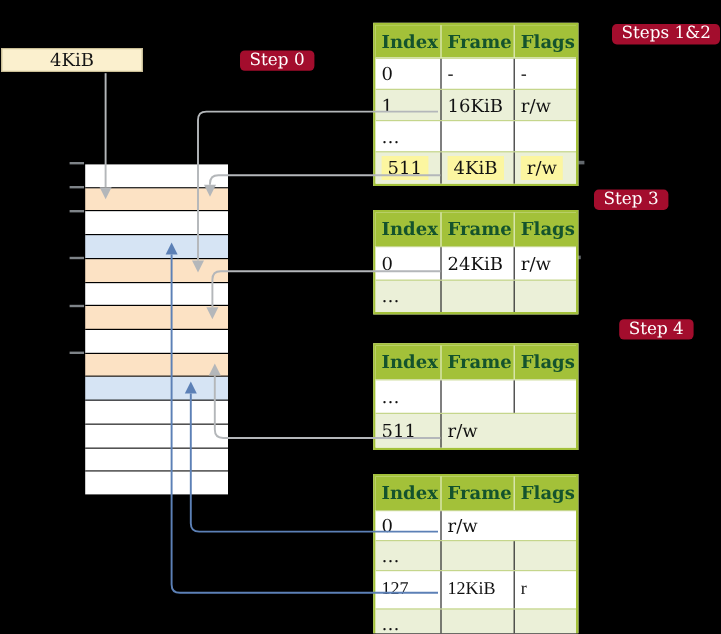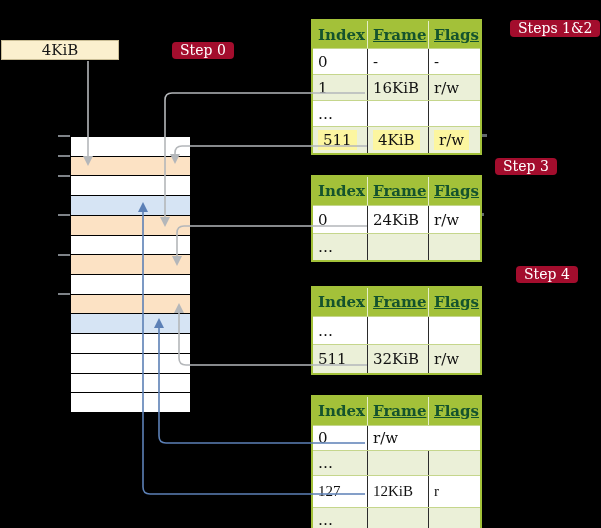--- a/index.html
+++ b/index.html
@@ -39,38 +39,38 @@
   .pt-row { display:flex; box-sizing:border-box; }
   .pt-cell {
     box-sizing:border-box; padding-left:5px; display:flex; align-items:center;
     font-size:15px; color:#111; overflow:hidden; white-space:nowrap;
   }
   .pt-cell.c0 { width:54px; }
   .pt-cell.c1 { width:61px; border-left:1px solid #2b2b2b; }
   .pt-cell.c2 { flex:1;     border-left:1px solid #2b2b2b; }
   .pt-head { background:#a3c139; }
   .pt-head .pt-cell { color:#14532d; font-weight:bold; }
-  .pt-head .pt-cell.c1, .pt-head .pt-cell.c2 { border-left:1px solid #e4eec6;text-decoration:underline; }
+  .pt-head .pt-cell.c1, .pt-head .pt-cell.c2 { border-left:1px solid #e4eec6; }
   .pt-body-row { border-top:1px solid #c5d68c; }
   .pt-body-row.white { background:#ffffff; }
   .pt-body-row.green { background:#ebf0d8; }
   .hl { background:#fcf6a0; padding:1px 5px; display:inline-block; }
   
   .overlay { position:absolute; left:0; top:0; z-index:5; pointer-events:none; }
 </style>
 </head>
 <body>
 
 <div class="canvas">
 
   <div class="frame-box">
     <span>4KiB</span>
   </div>
 
-  <div class="step-label" style="left:172px; top:42px;">Step 0</div>
+  <div class="step-label" style="left:200px; top:42px;">Step 0</div>
   <div class="step-label" style="left:510px; top:20px;">Steps 1&amp;2</div>
   <div class="step-label" style="left:495px; top:158px;">Step 3</div>
   <div class="step-label" style="left:516px; top:266px;">Step 4</div>
 
   <div class="mem" id="mem-col">
       <div class="mem-row white"></div>
       <div class="mem-row peach"></div>
       <div class="mem-row white"></div>
       <div class="mem-row blue"></div>
       <div class="mem-row peach"></div>
@@ -149,21 +149,20 @@
           <div class="pt-cell c1">Frame</div>
           <div class="pt-cell c2">Flags</div>
         </div>
         <div class="pt-row pt-body-row white" style="height: 28px;">
           <div class="pt-cell c0">…</div>
           <div class="pt-cell c1"></div>
           <div class="pt-cell c2"></div>
         </div>
         <div class="pt-row pt-body-row green" style="height: 29px;">
           <div class="pt-cell c0">511</div>
-          <div class="pt-cell c1">32KiB</div>
           <div class="pt-cell c2">r/w</div>
         </div>
       </div>
       <div class="ptable" style="top: 395px;">
         <div class="pt-row pt-head" style="height: 28px;">
           <div class="pt-cell c0">Index</div>
           <div class="pt-cell c1">Frame</div>
           <div class="pt-cell c2">Flags</div>
         </div>
         <div class="pt-row pt-body-row white" style="height: 25px;">

